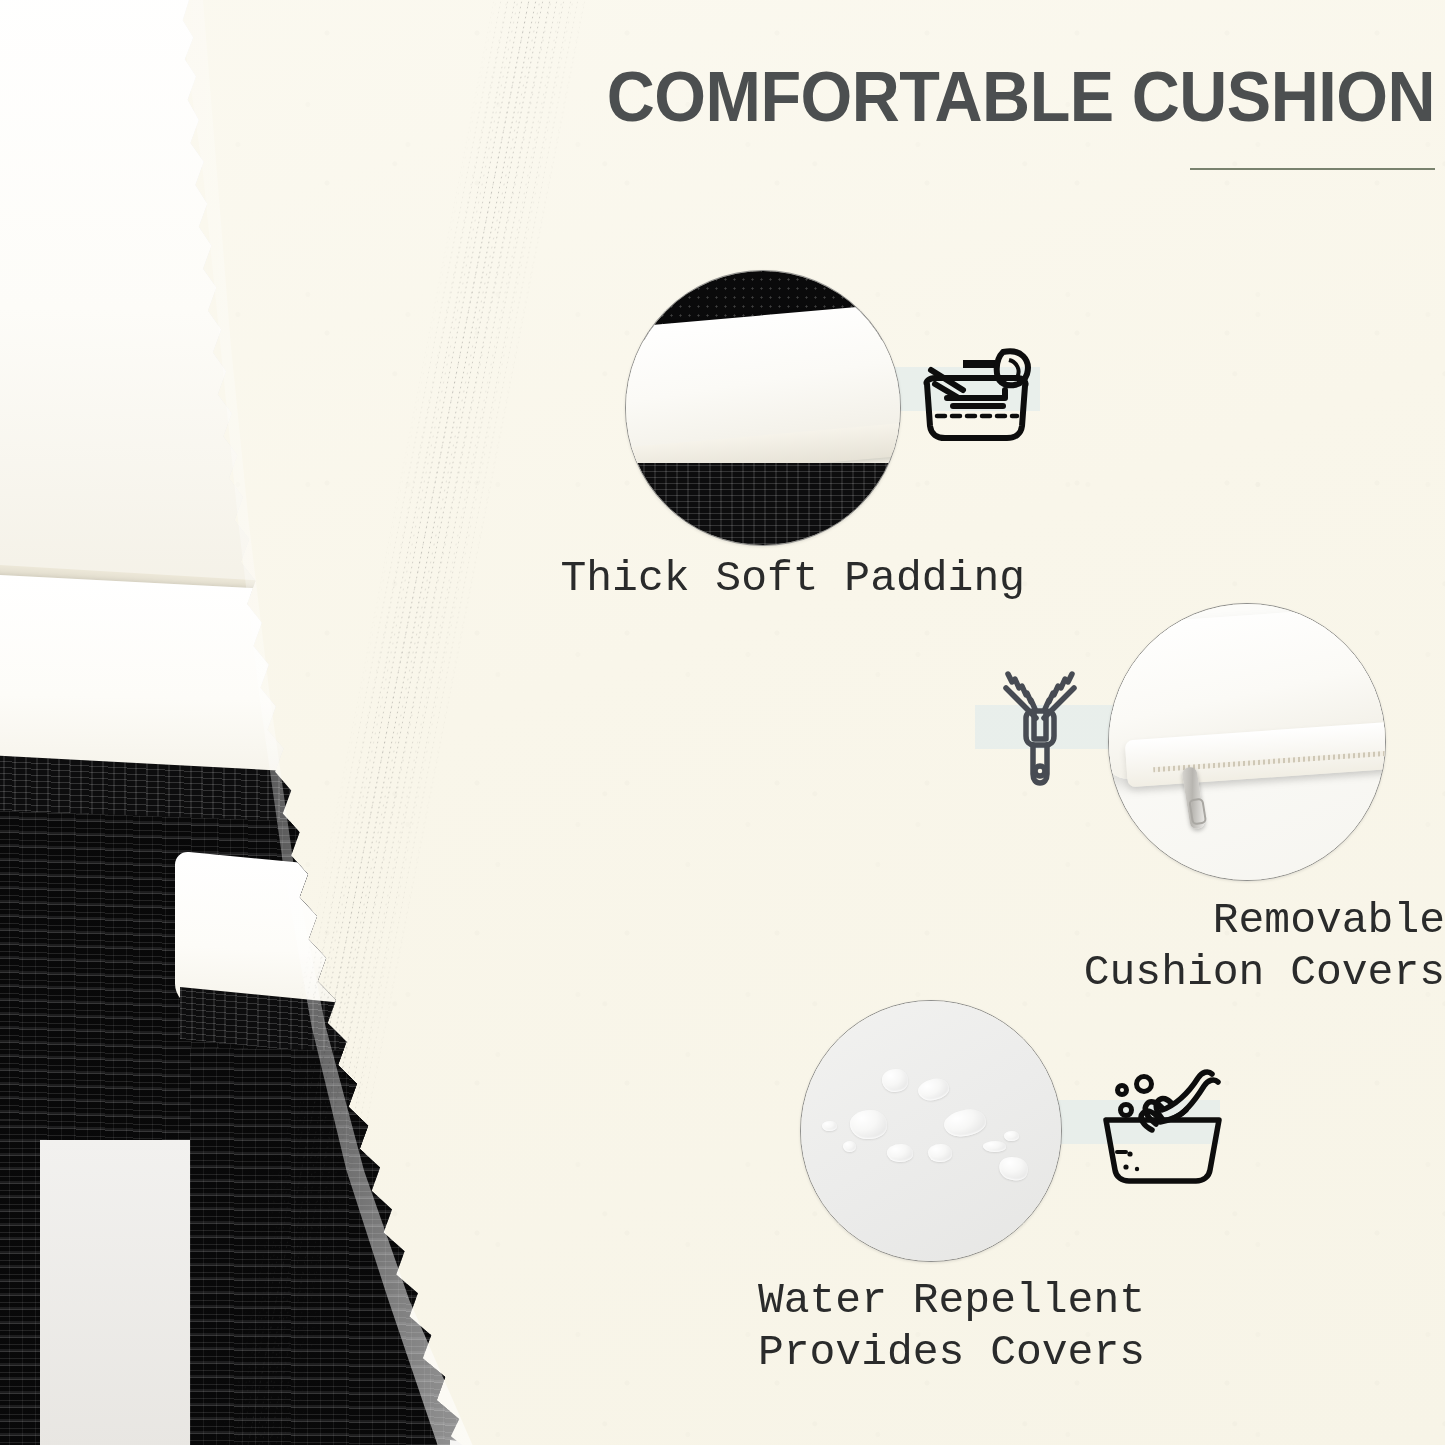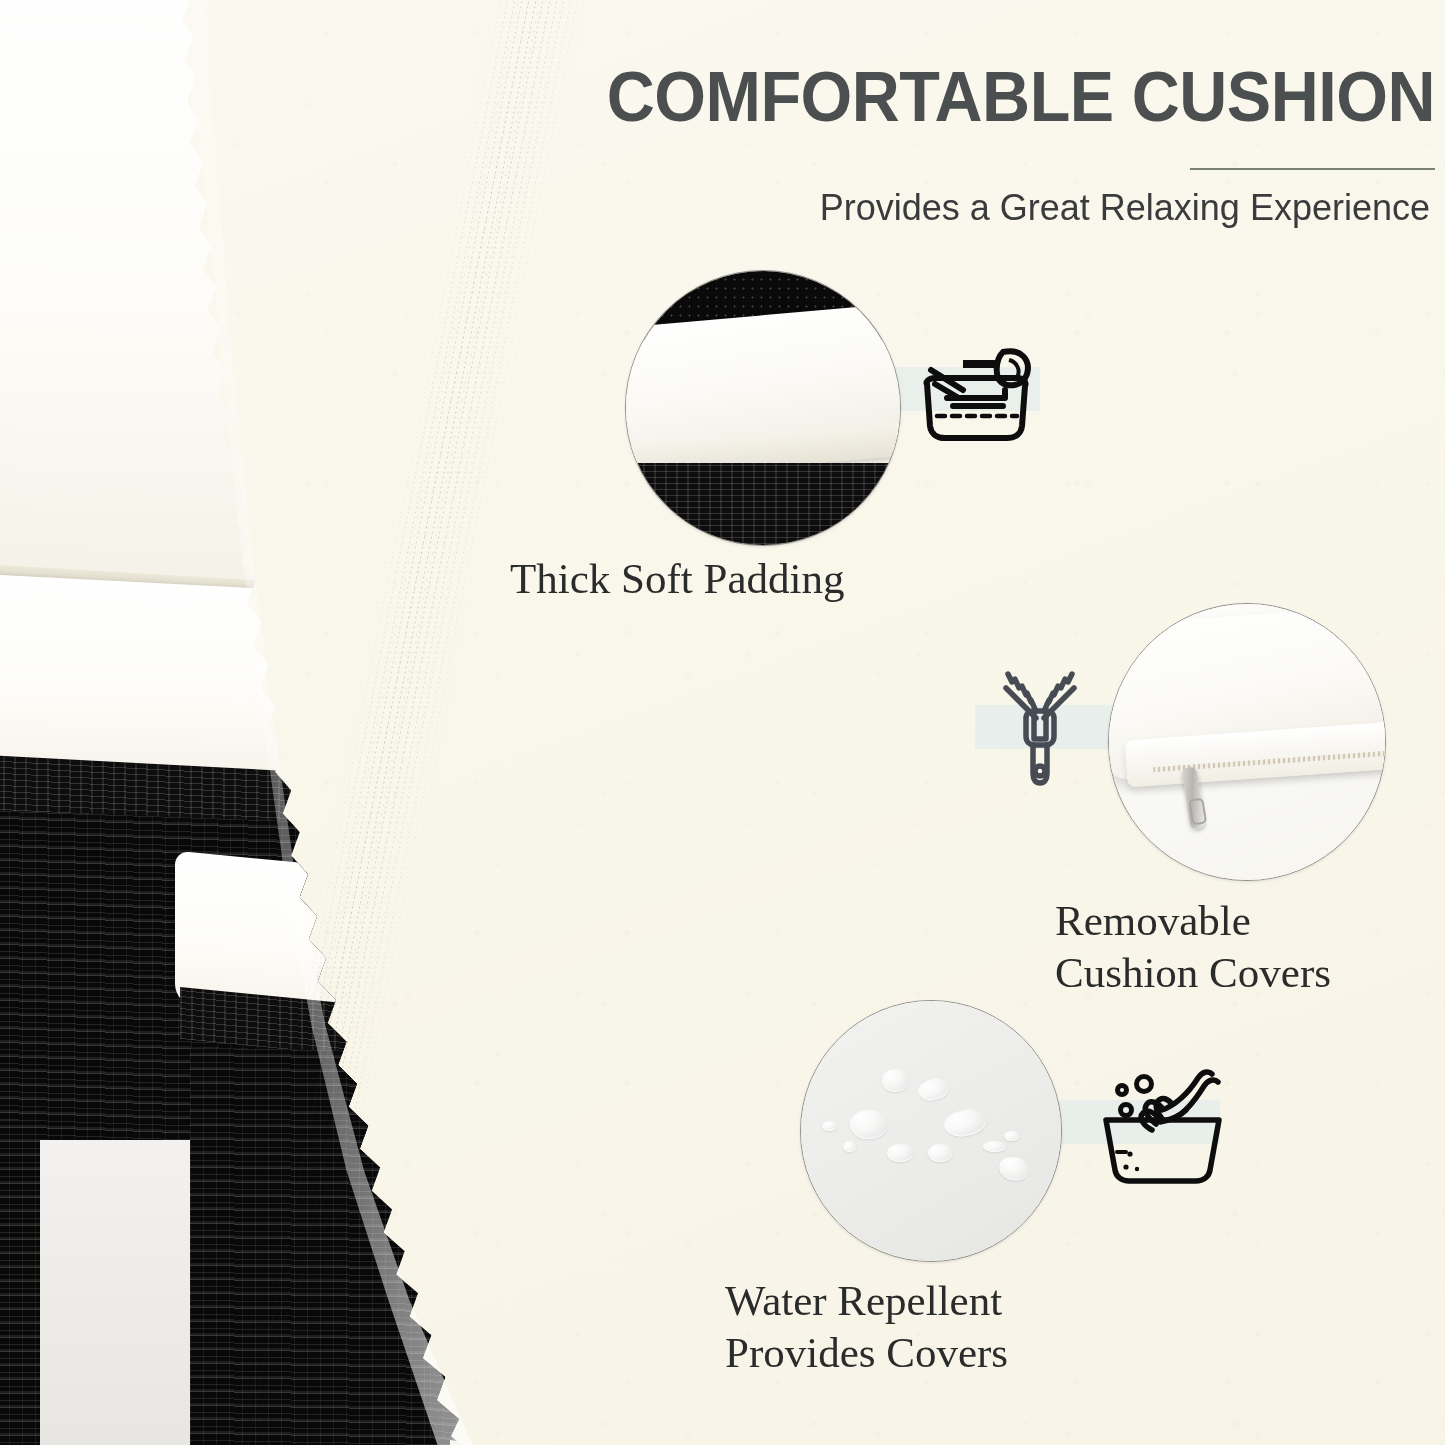--- a/index.html
+++ b/index.html
@@ -142,23 +142,23 @@
 
   
   .feature{ position:absolute; }
   .circle-photo{
     position:absolute; border-radius:50%;
     overflow:hidden;
     border:1.5px solid #8f8f8d;
     box-shadow:0 1px 3px rgba(0,0,0,.10);
   }
   .cap{
-    position:absolute; text-align:left;
+    position:absolute; text-align:right;
     font-size:43px; line-height:1.22; font-weight:400; color:#2a2b2b;
-    font-family:Liberation Serif, serif;
+    font-family:Liberation Mono, monospace;
     white-space:pre-line;
   }
 
   
   .band{
     position:absolute; height:44px; background:#dfeaec; opacity:.62;
   }
 
   .ic{ position:absolute; }
   .ic svg{ display:block; }
@@ -270,21 +270,20 @@
 
   <div class="tear-glow"></div>
   <div class="tear-speck" style="left:350px;transform:skewX(-11deg);"></div>
 
   <div class="content">
 
     <div class="headline">COMFORTABLE CUSHION</div>
 
     <div class="rule"></div>
 
-    <div class="subhead">Provides a Great Relaxing Experience</div>
 
     <div class="feature">
 
       <div class="band" id="f1-band"></div>
 
       <div class="circle-photo" id="f1-circle">
         <div class="sc-pad-top rattan-dots"></div>
         <div class="sc-pad-white"></div>
         <div class="sc-pad-side"></div>
         <div class="sc-pad-bot rattan-fine"></div>

